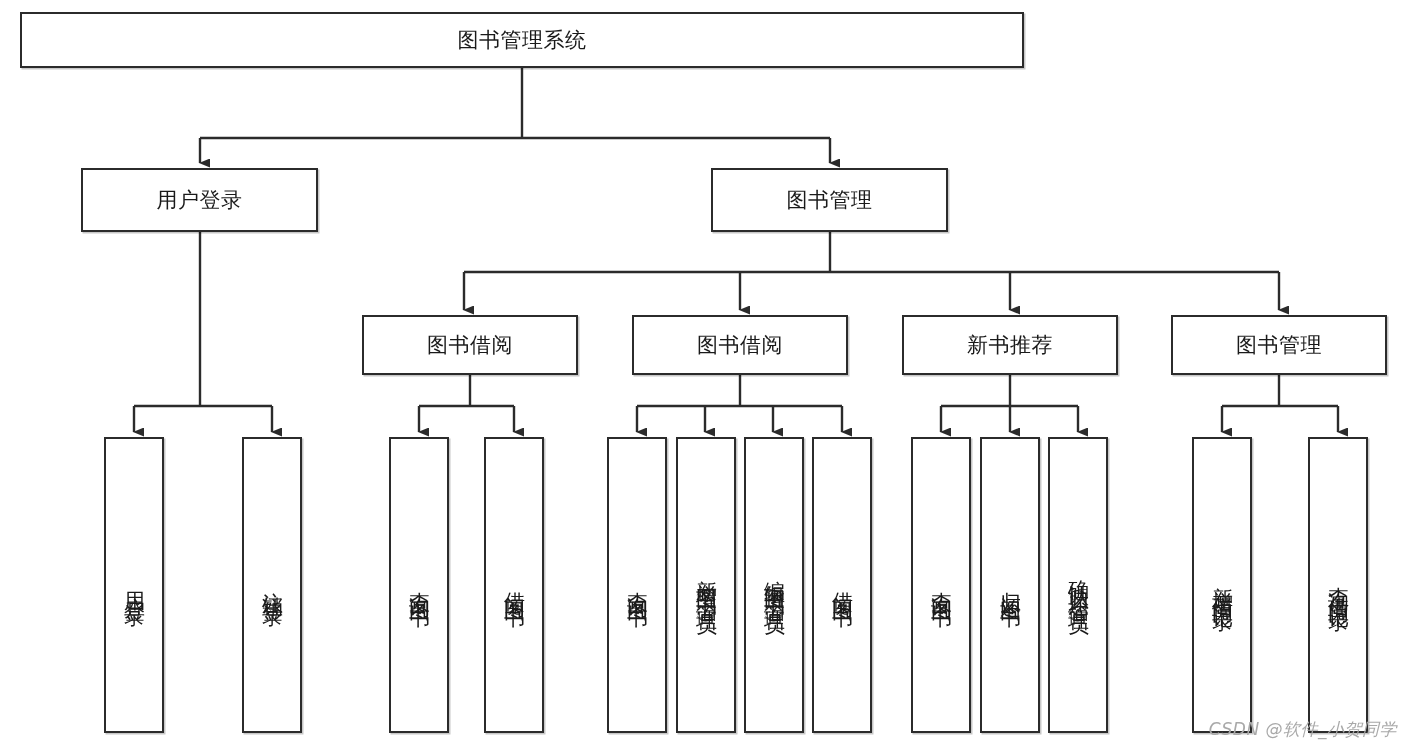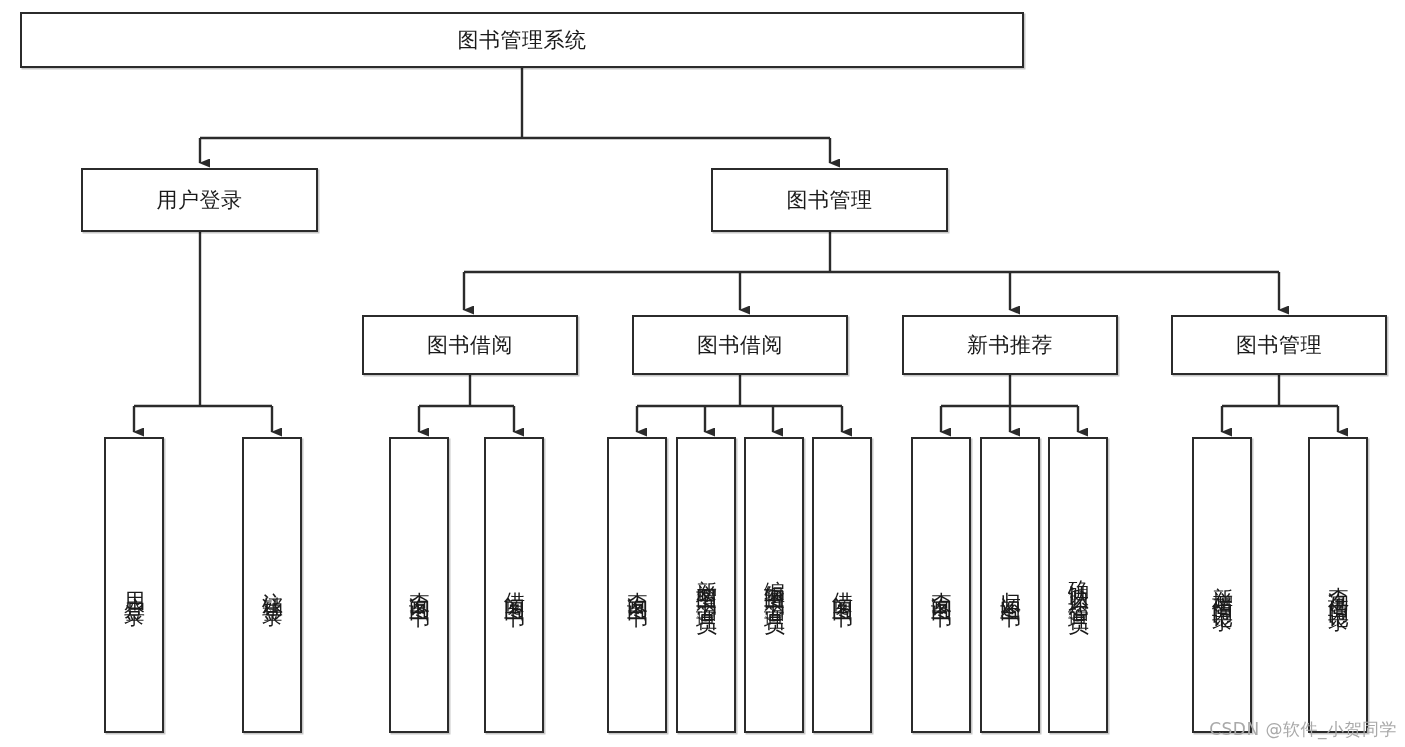--- a/index.html
+++ b/index.html
@@ -61,20 +61,21 @@
   }
   .watermark {
     position: absolute;
     right: 8px;
     bottom: 6px;
     font-size: 17px;
     color: #a9a9a9;
     font-family: "DejaVu Sans", "Liberation Sans", sans-serif;
     white-space: nowrap;
     letter-spacing: 0.5px;
+    font-style: italic;
   }
 </style>
 </head>
 <body>
 
 <div id="canvas">
 
   <svg class="wires" viewBox="0 0 1405 747" xmlns="http://www.w3.org/2000/svg">
     <defs>
       <marker id="arrow" markerWidth="9" markerHeight="11" refX="4.5" refY="10" orient="auto" markerUnits="userSpaceOnUse">

